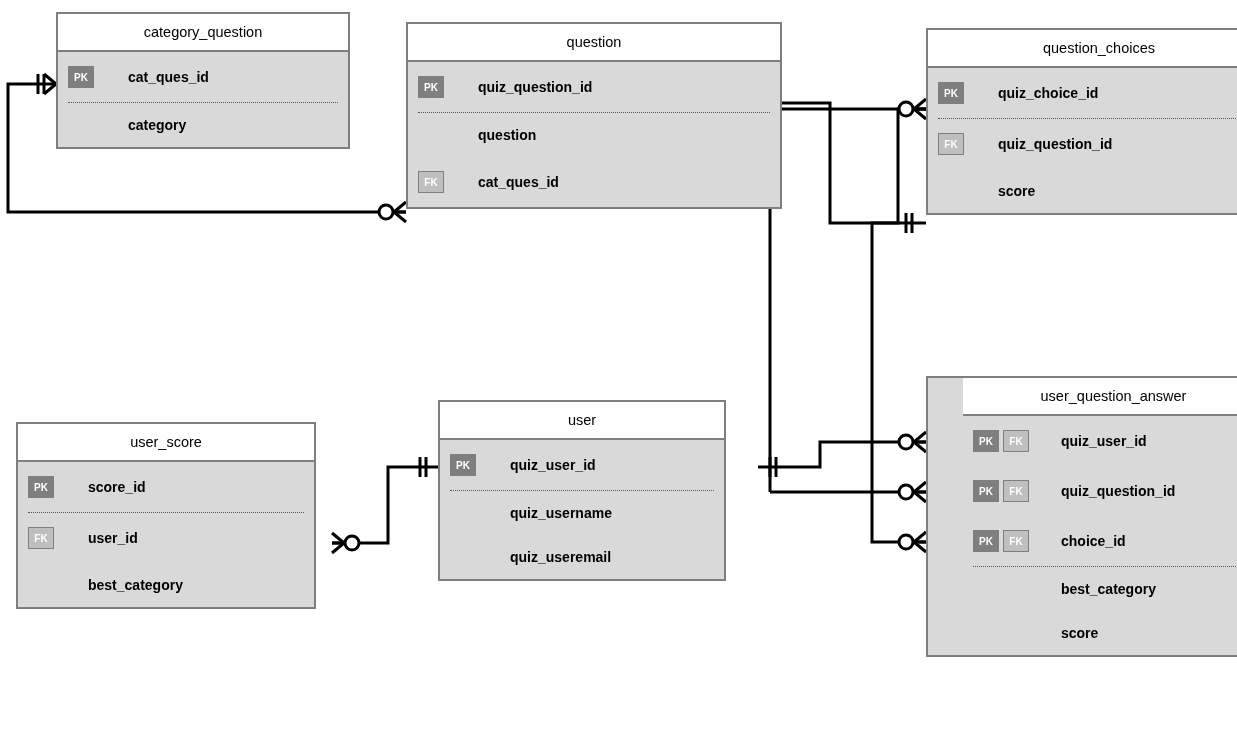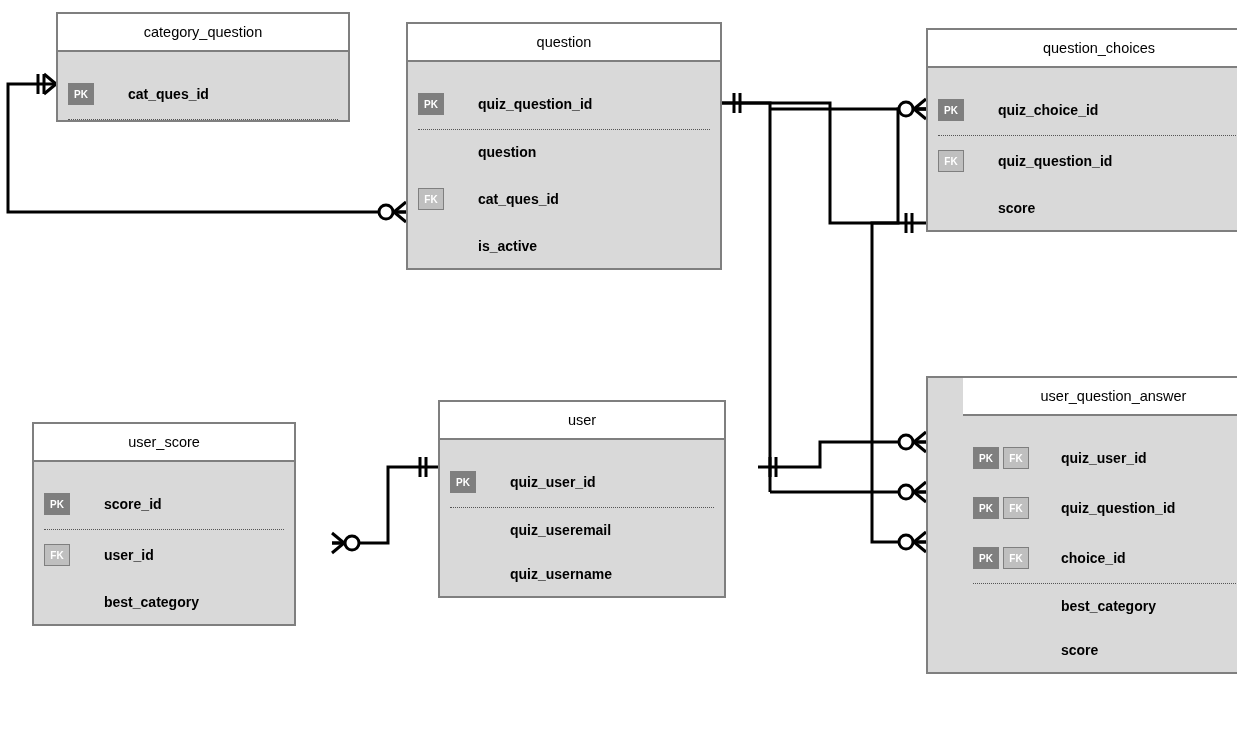--- a/index.html
+++ b/index.html
@@ -22,21 +22,20 @@
   .entity-title {
     background: #ffffff;
     border-bottom: 2px solid #7f7f7f;
     padding: 10px 4px;
     text-align: center;
     font-weight: 500;
     font-size: 14.5px;
   }
   .attrs {
     padding: 0;
-    margin-top: 17px;
   }
   .attr-row {
     display: flex;
     align-items: center;
     padding: 14px 10px 14px 10px;
     position: relative;
   }
   .key-slot {
     width: 60px;
     display: flex;
@@ -145,46 +144,46 @@
 <div class="entity" style="left:56px; top:12px; width:294px;">
   <div class="entity-title">category_question</div>
   <div class="attrs">
     <div class="attr-row">
       <div class="key-slot">
           <span class="pk">PK</span>
         </div>
       <span class="attr-name">cat_ques_id</span>
     </div>
     <div class="sep"></div>
-  </div>
-</div>
-
-<div class="entity" style="left:406px; top:22px; width:316px;">
+    <div class="attr-row">
+      <div class="key-slot"></div>
+      <span class="attr-name">category</span>
+    </div>
+  </div>
+</div>
+
+<div class="entity" style="left:406px; top:22px; width:376px;">
   <div class="entity-title">question</div>
   <div class="attrs">
     <div class="attr-row">
       <div class="key-slot">
           <span class="pk">PK</span>
         </div>
       <span class="attr-name">quiz_question_id</span>
     </div>
     <div class="sep"></div>
     <div class="attr-row">
       <div class="key-slot"></div>
       <span class="attr-name">question</span>
     </div>
     <div class="attr-row">
       <div class="key-slot">
           <span class="fk">FK</span>
         </div>
       <span class="attr-name">cat_ques_id</span>
-    </div>
-    <div class="attr-row">
-      <div class="key-slot"></div>
-      <span class="attr-name">is_active</span>
     </div>
   </div>
 </div>
 
 <div class="entity" style="left:926px; top:28px; width:346px;">
   <div class="entity-title">question_choices</div>
   <div class="attrs">
     <div class="attr-row">
       <div class="key-slot">
           <span class="pk">PK</span>
@@ -198,21 +197,21 @@
         </div>
       <span class="attr-name">quiz_question_id</span>
     </div>
     <div class="attr-row">
       <div class="key-slot"></div>
       <span class="attr-name">score</span>
     </div>
   </div>
 </div>
 
-<div class="entity" style="left:32px; top:422px; width:264px;">
+<div class="entity" style="left:16px; top:422px; width:300px;">
   <div class="entity-title">user_score</div>
   <div class="attrs">
     <div class="attr-row">
       <div class="key-slot">
           <span class="pk">PK</span>
         </div>
       <span class="attr-name">score_id</span>
     </div>
     <div class="sep"></div>
     <div class="attr-row">
@@ -233,25 +232,25 @@
   <div class="attrs">
     <div class="attr-row">
       <div class="key-slot">
           <span class="pk">PK</span>
         </div>
       <span class="attr-name">quiz_user_id</span>
     </div>
     <div class="sep"></div>
     <div class="attr-row">
       <div class="key-slot"></div>
+      <span class="attr-name">quiz_username</span>
+    </div>
+    <div class="attr-row">
+      <div class="key-slot"></div>
       <span class="attr-name">quiz_useremail</span>
-    </div>
-    <div class="attr-row">
-      <div class="key-slot"></div>
-      <span class="attr-name">quiz_username</span>
     </div>
   </div>
 </div>
 
 <div class="entity" style="left:926px; top:376px; width:340px;padding-left:35px;">
   <div class="entity-title">user_question_answer</div>
   <div class="attrs">
     <div class="attr-row">
       <div class="key-slot wide">
         <span class="pk">PK</span>

